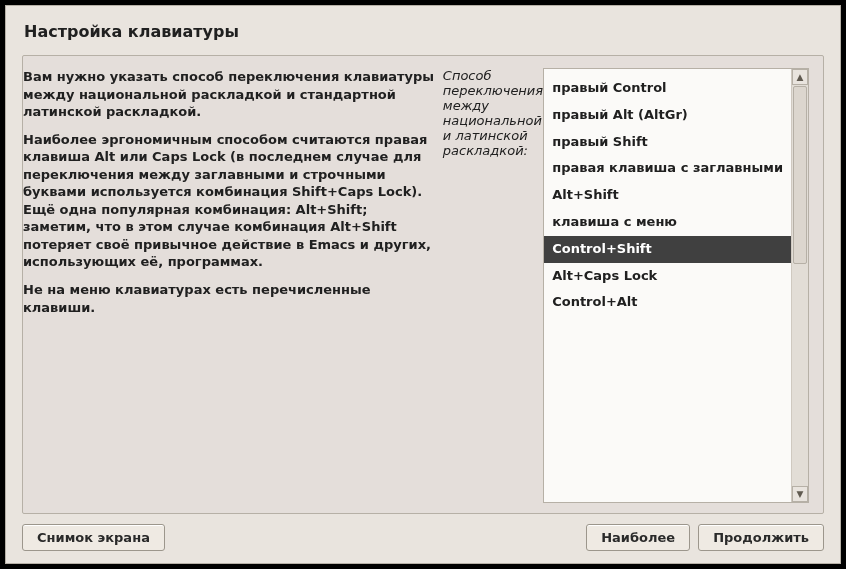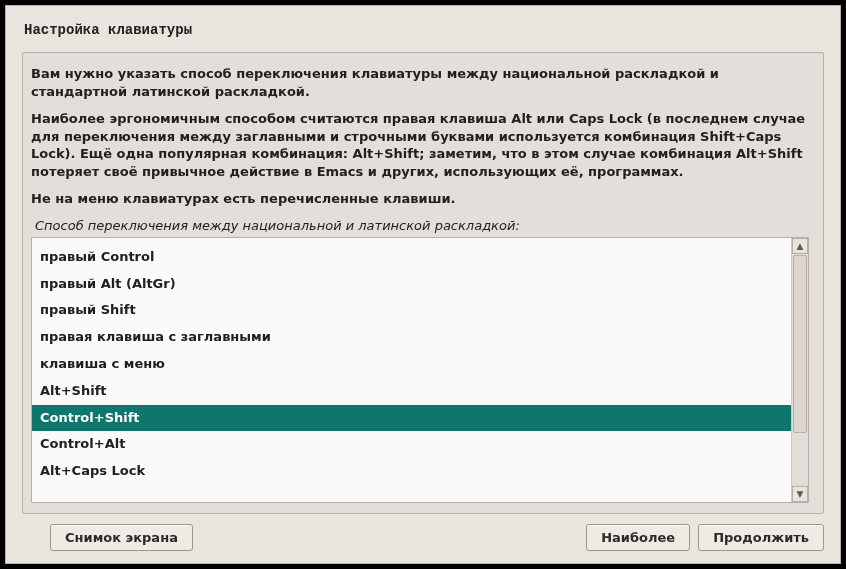--- a/index.html
+++ b/index.html
@@ -21,32 +21,31 @@
     right: 5px;
     bottom: 5px;
     background: #e9e4de;
     border: 1px solid #b6b0a6;
     padding: 14px 16px 12px 16px;
     display: flex;
     flex-direction: column;
   }
   .title {
     font-weight: bold;
-    font-size: 14px;
+    font-size: 16px;
     margin: 2px 0 14px 2px;
-    font-family: Liberation Mono, monospace;
   }
   .content-box {
     flex: 1 1 auto;
     background: #e4deda;
     border: 1px solid #b6b0a6;
     border-radius: 2px;
-    padding: 12px 14px 10px 8px;
+    padding: 12px 14px 10px 0;
     display: flex;
-    flex-direction: column;
+    flex-direction: row;
     min-height: 0;
   }
   .blurb p {
     margin: 0 0 10px 0;
     font-weight: bold;
     line-height: 1.35;
   }
   .list-label {
     font-style: italic;
     margin: 0 0 4px 4px;
@@ -73,21 +72,21 @@
     text-overflow: ellipsis;
     cursor: pointer;
   }
   .list-item.cut-top {
     height: 6px;
     padding-top: 0;
     padding-bottom: 0;
     overflow: hidden;
   }
   .list-item.selected {
-    background: #0f766e;
+    background: #404040;
     color: #ffffff;
   }
   .scrollbar {
     width: 17px;
     background: #e2ddd6;
     border-left: 1px solid #cfc9c0;
     position: relative;
   }
   .scroll-btn {
     position: absolute;
@@ -110,21 +109,20 @@
     top: 17px;
     height: 178px;
     background: #dcd6ce;
     border: 1px solid #b6b0a6;
     border-radius: 2px;
   }
   .button-bar {
     margin-top: 10px;
     display: flex;
     align-items: flex-start;
-    margin-left: 28px;
   }
   .button-bar .spacer { flex: 1 1 auto; }
   .btn {
     background: #efeae3;
     border: 1px solid #9c968c;
     border-radius: 3px;
     padding: 5px 14px;
     font-weight: bold;
     font-size: 13px;
     font-family: inherit;
@@ -152,25 +150,25 @@
 
     <div class="list-label">Способ переключения между национальной и латинской раскладкой:</div>
 
     <div class="list-wrap">
       <div class="listbox" id="listbox">
           <div class="list-item cut-top"></div>
           <div class="list-item">правый Control</div>
           <div class="list-item">правый Alt (AltGr)</div>
           <div class="list-item">правый Shift</div>
           <div class="list-item">правая клавиша с заглавными</div>
+          <div class="list-item">Alt+Shift</div>
           <div class="list-item">клавиша с меню</div>
-          <div class="list-item">Alt+Shift</div>
           <div class="list-item selected">Control+Shift</div>
+          <div class="list-item">Alt+Caps Lock</div>
           <div class="list-item">Control+Alt</div>
-          <div class="list-item">Alt+Caps Lock</div>
         </div>
       <div class="scrollbar">
         <div class="scroll-btn up">▲</div>
         <div class="scroll-thumb"></div>
         <div class="scroll-btn down">▼</div>
       </div>
     </div>
 
   </div>
 

